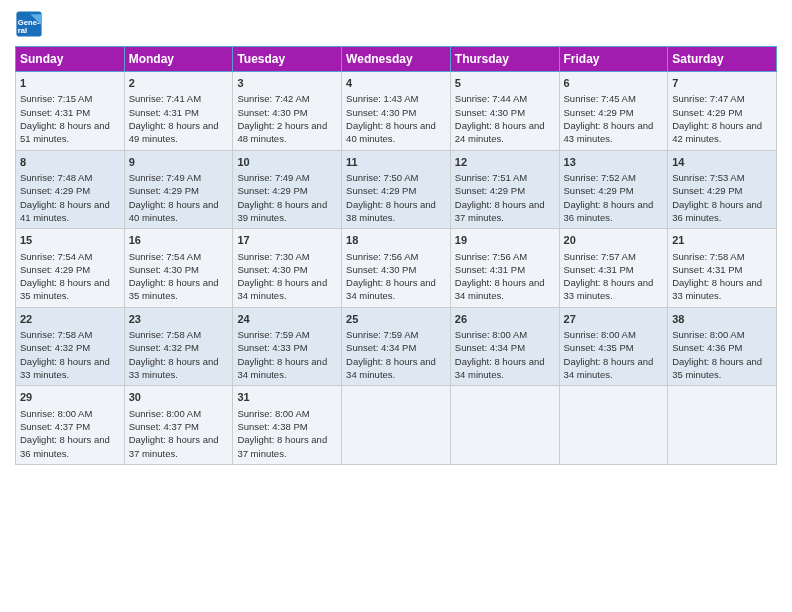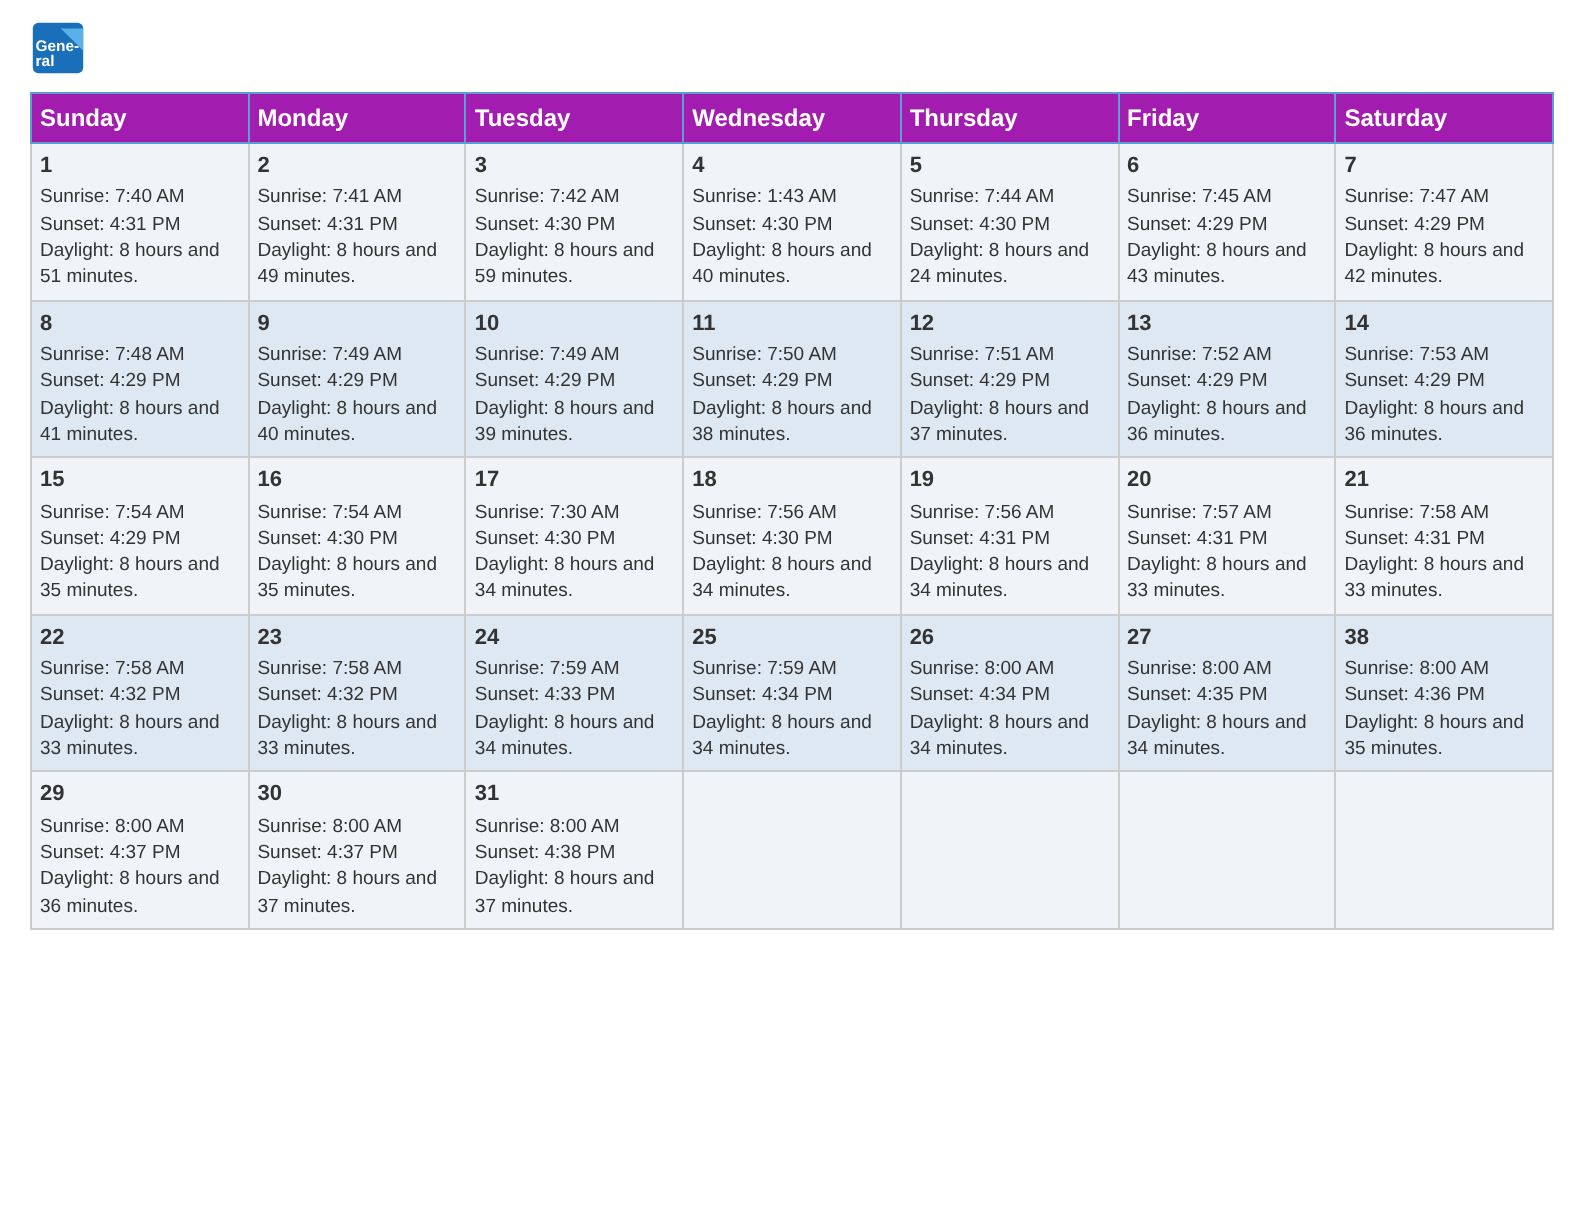--- a/index.html
+++ b/index.html
@@ -121,23 +121,23 @@
           <th>Monday</th>
           <th>Tuesday</th>
           <th>Wednesday</th>
           <th>Thursday</th>
           <th>Friday</th>
           <th>Saturday</th>
         </tr>
     </thead>
     <tbody id="calendar-body">
         <tr>
-          <td><span class="day-num">1</span><span>Sunrise: 7:40 AM</span><br><span>Sunset: 4:31 PM</span><br><span>Daylight: 8 hours and 51 minutes.</span></td>
+          <td><span class="day-num">1</span><span>Sunrise: 7:15 AM</span><br><span>Sunset: 4:31 PM</span><br><span>Daylight: 8 hours and 51 minutes.</span></td>
           <td><span class="day-num">2</span><span>Sunrise: 7:41 AM</span><br><span>Sunset: 4:31 PM</span><br><span>Daylight: 8 hours and 49 minutes.</span></td>
-          <td><span class="day-num">3</span><span>Sunrise: 7:42 AM</span><br><span>Sunset: 4:30 PM</span><br><span>Daylight: 8 hours and 59 minutes.</span></td>
+          <td><span class="day-num">3</span><span>Sunrise: 7:42 AM</span><br><span>Sunset: 4:30 PM</span><br><span>Daylight: 2 hours and 48 minutes.</span></td>
           <td><span class="day-num">4</span><span>Sunrise: 1:43 AM</span><br><span>Sunset: 4:30 PM</span><br><span>Daylight: 8 hours and 40 minutes.</span></td>
           <td><span class="day-num">5</span><span>Sunrise: 7:44 AM</span><br><span>Sunset: 4:30 PM</span><br><span>Daylight: 8 hours and 24 minutes.</span></td>
           <td><span class="day-num">6</span><span>Sunrise: 7:45 AM</span><br><span>Sunset: 4:29 PM</span><br><span>Daylight: 8 hours and 43 minutes.</span></td>
           <td><span class="day-num">7</span><span>Sunrise: 7:47 AM</span><br><span>Sunset: 4:29 PM</span><br><span>Daylight: 8 hours and 42 minutes.</span></td>
         </tr>
         <tr>
           <td><span class="day-num">8</span><span>Sunrise: 7:48 AM</span><br><span>Sunset: 4:29 PM</span><br><span>Daylight: 8 hours and 41 minutes.</span></td>
           <td><span class="day-num">9</span><span>Sunrise: 7:49 AM</span><br><span>Sunset: 4:29 PM</span><br><span>Daylight: 8 hours and 40 minutes.</span></td>
           <td><span class="day-num">10</span><span>Sunrise: 7:49 AM</span><br><span>Sunset: 4:29 PM</span><br><span>Daylight: 8 hours and 39 minutes.</span></td>
           <td><span class="day-num">11</span><span>Sunrise: 7:50 AM</span><br><span>Sunset: 4:29 PM</span><br><span>Daylight: 8 hours and 38 minutes.</span></td>

